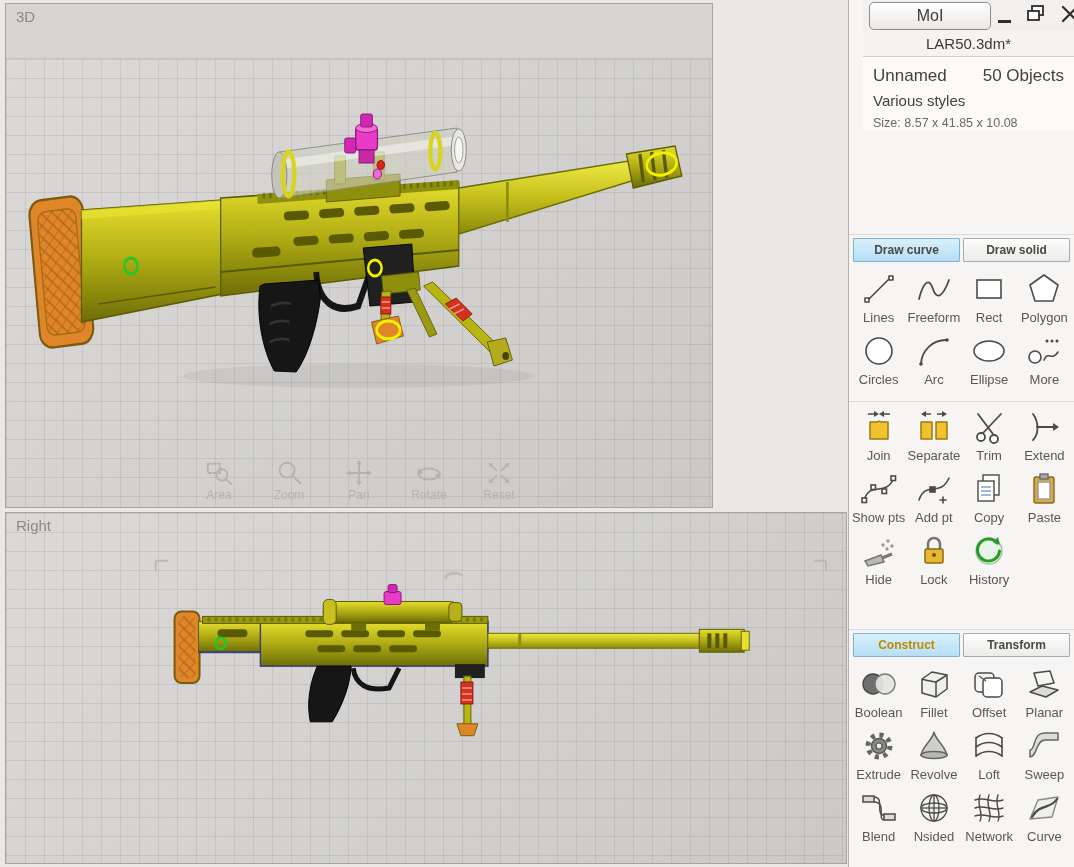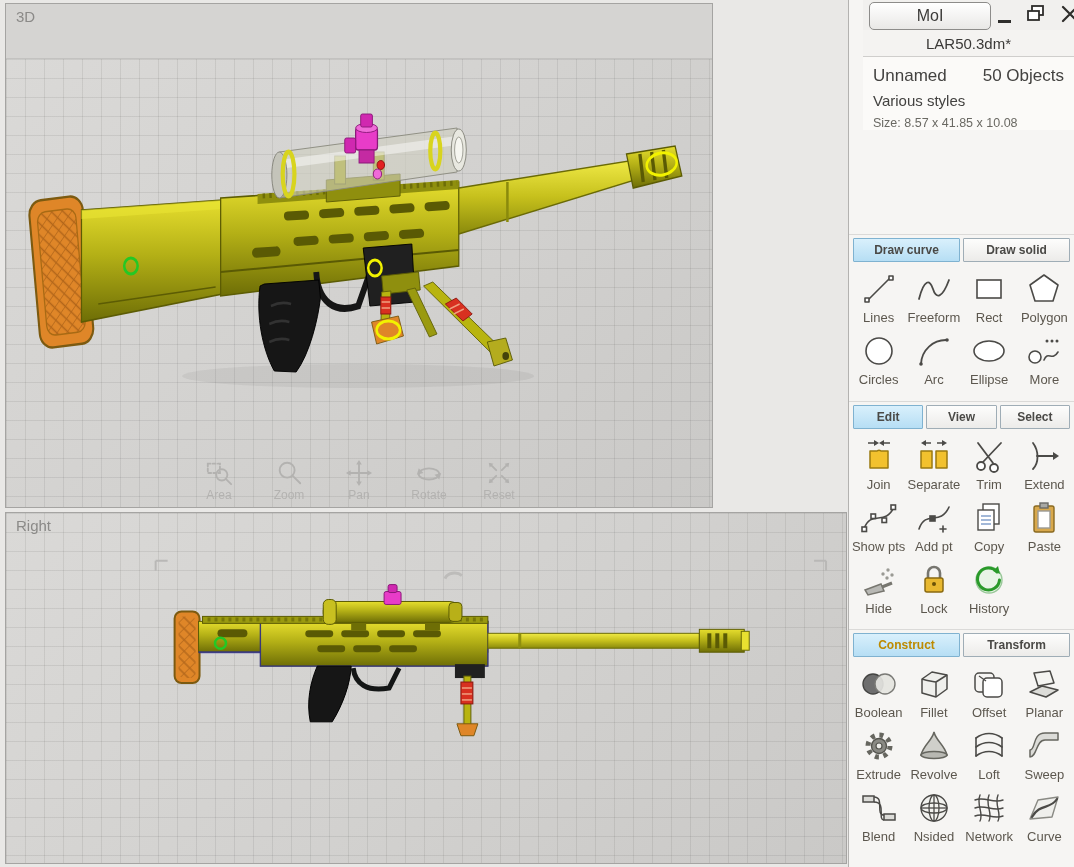--- a/index.html
+++ b/index.html
@@ -415,25 +415,20 @@
               <circle cx="28" cy="9" r="1.5" fill="#4b4a47" stroke="none"></circle>
               <circle cx="33" cy="9" r="1.5" fill="#4b4a47" stroke="none"></circle>
             </svg>
             </span>
           <span class="tool-label">More</span>
         </div>
       </div>
     </div>
 
     <div class="section section-edit">
-      <div class="tabrow">
-        <div class="tab active">Edit</div>
-        <div class="tab">View</div>
-        <div class="tab">Select</div>
-      </div>
       <div class="toolgrid">
         <div class="tool">
           <span class="ticon">
             <svg viewBox="0 0 40 38" fill="none" stroke="#4b4a47" stroke-width="1.5" stroke-linejoin="round">
               <line x1="9" y1="6" x2="15" y2="6"></line>
                 <line x1="31" y1="6" x2="25" y2="6"></line>
               <polygon points="15,3 20,6 15,9" fill="#4b4a47" stroke="none"></polygon>
               <polygon points="25,3 20,6 25,9" fill="#4b4a47" stroke="none"></polygon>
               <path d="M11 14 h7 a3.2 3.2 0 0 1 4 0 h7 v17 h-18 z" fill="#f2c12e" stroke="#9a7a10"></path>
             </svg>

